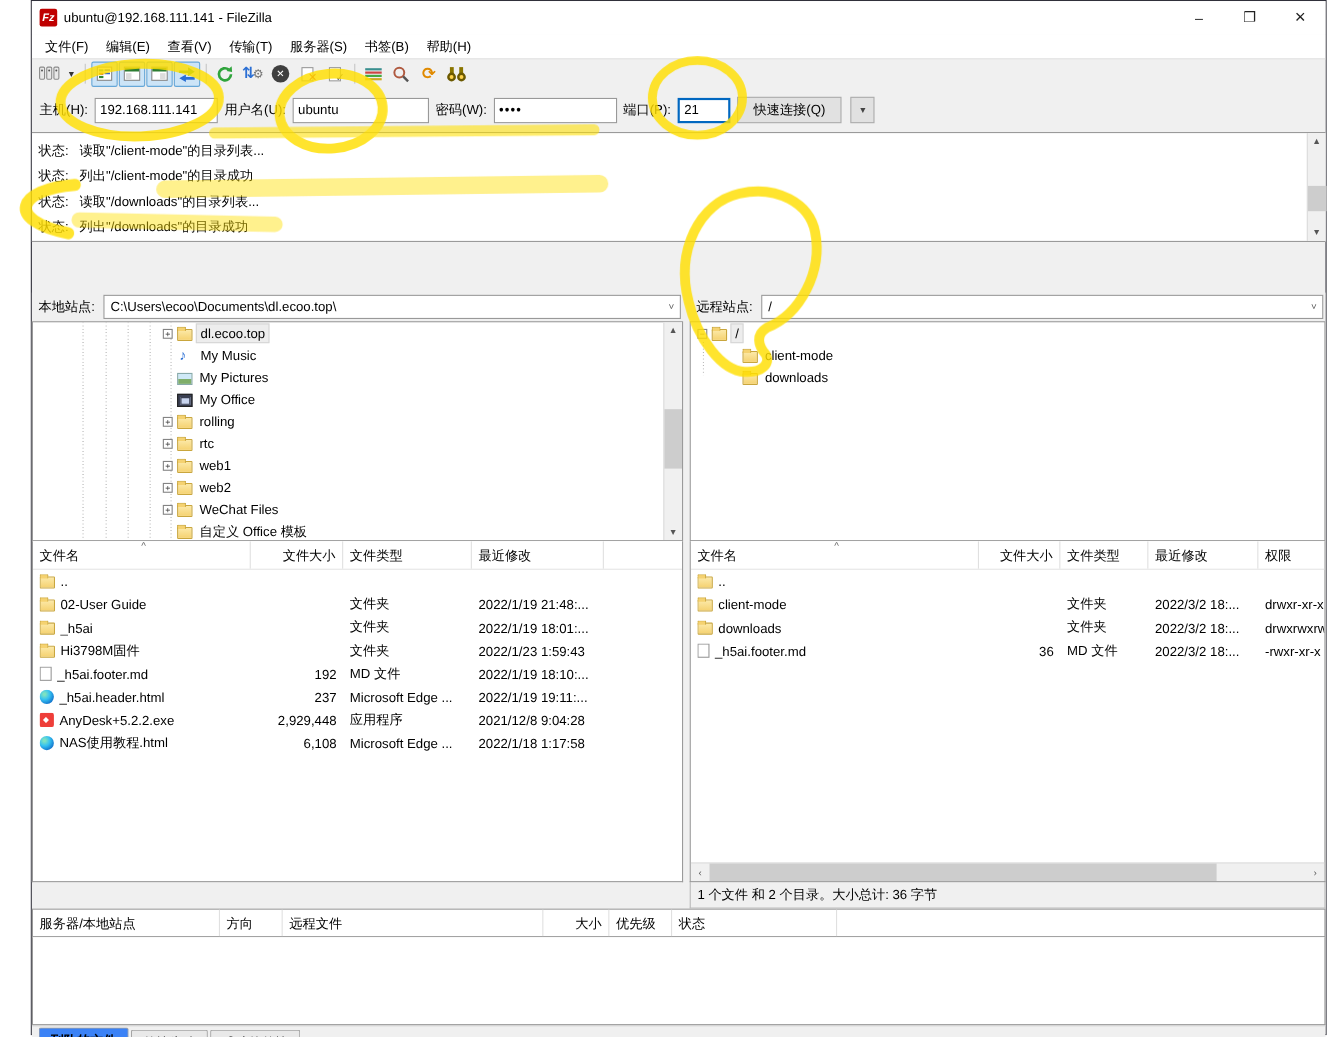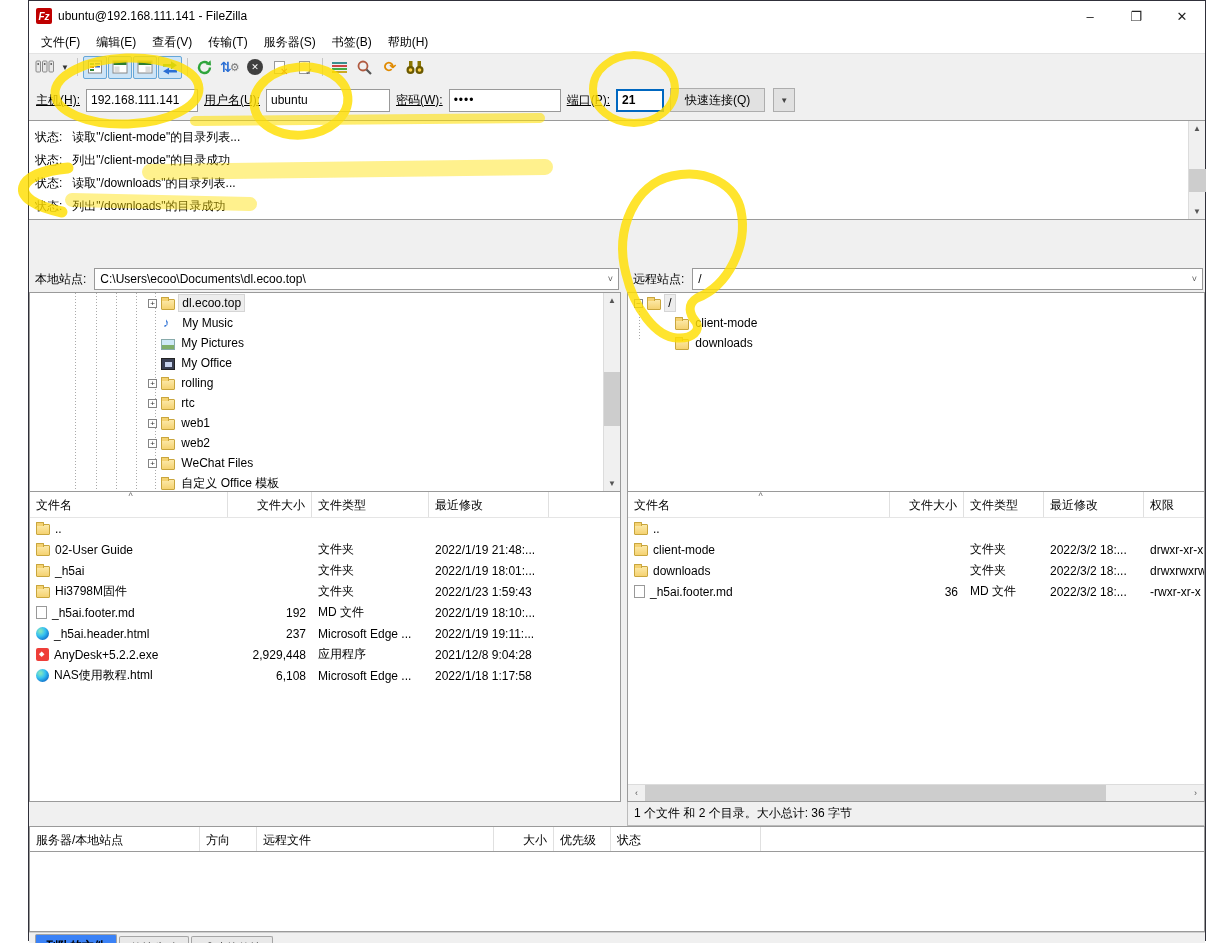--- a/index.html
+++ b/index.html
@@ -29,24 +29,24 @@
   .g-orange { color:#e08a00; font-size:15px; font-weight:bold; }
   .circle-x { width:16px; height:16px; border-radius:50%; background:#3f3f3f; color:#fff; font-size:9px; font-weight:bold; display:flex; align-items:center; justify-content:center; }
   .mini-doc { width:11px; height:13px; background:#fff; border:1px solid #999; position:relative; }
   .mini-doc .ov { position:absolute; right:-4px; bottom:-4px; font-size:10px; font-weight:bold; }
   .ov.red { color:#cc2222; } .ov.gray { color:#666; }
   .stripes { display:flex; flex-direction:column; gap:1px; }
   .stripes i { display:block; width:15px; height:2px; }
 
   
   .quickbar { height:40px; background:#f0f0f0; display:flex; align-items:center; padding-left:7px; gap:6px; flex:0 0 auto; }
-  .q-label { white-space:nowrap;text-decoration:underline; }
+  .q-label { white-space:nowrap; }
   .q-input { height:23px; background:#fff; border:1px solid #999; padding:0 4px; display:flex; align-items:center; white-space:nowrap; }
   .q-host { width:112px; } .q-user { width:124px; } .q-pass { width:112px; letter-spacing:1px; } 
-  .q-port { width:48px; border:2px solid #0067c0;font-weight:bold; }
+  .q-port { width:48px; border:2px solid #0067c0; }
   .qc-btn { height:24px; padding:0 14px; background:#e1e1e1; border:1px solid #adadad; display:flex; align-items:center; }
   .qc-dd { height:24px; width:22px; background:#e1e1e1; border:1px solid #adadad; margin-left:2px; display:flex; align-items:center; justify-content:center; font-size:8px; color:#444; }
 
   
   .logpane { height:100px; background:#fff; border-top:1px solid #9a9a9a; border-bottom:1px solid #9a9a9a; position:relative; flex:0 0 auto; }
   .log-lines { position:absolute; left:6px; top:5px; right:22px; }
   .log-line { height:23px; display:flex; align-items:center; gap:10px; white-space:nowrap; }
   .vscroll { position:absolute; right:0; top:0; bottom:0; width:17px; background:#f0f0f0; border-left:1px solid #dcdcdc; display:flex; flex-direction:column; align-items:center; }
   .sc-arrow { height:15px; width:17px; display:flex; align-items:center; justify-content:center; font-size:8px; color:#555; }
   .sc-track { flex:1; width:17px; position:relative; }

